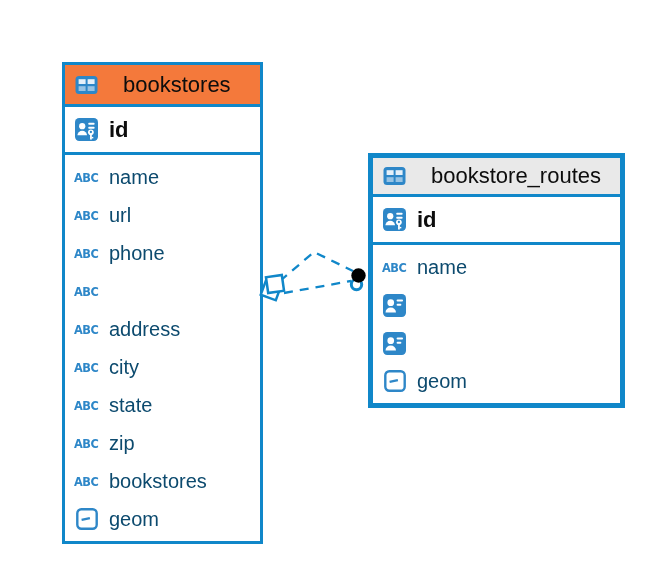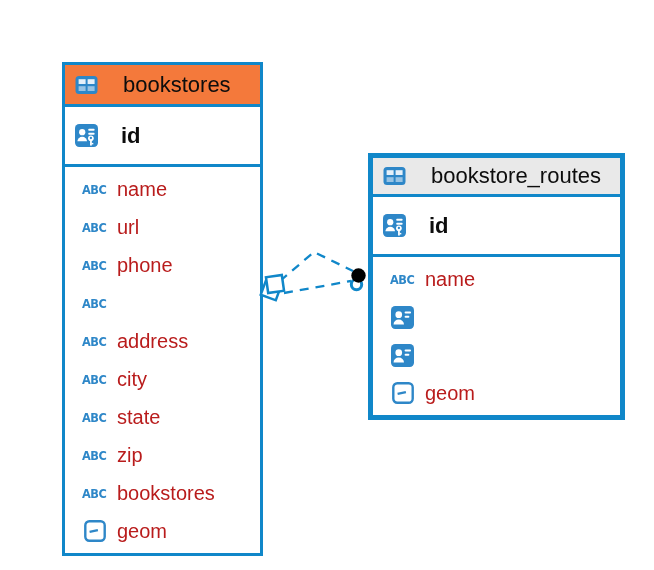--- a/index.html
+++ b/index.html
@@ -15,27 +15,27 @@
   .table-card.selected{border-width:5px;margin-top:13px;}
   #table-bookstores{left:62px;top:62px;width:201px;}
   #table-routes{left:368px;top:140px;width:257px;}
   .card-header{
     display:flex;align-items:center;gap:23px;padding-left:8px;
     height:42px;border-bottom:3px solid #1087C9;box-sizing:border-box;
   }
   #table-routes .card-header{height:39px;}
   .card-title{font-size:22px;color:#0d0d0d;white-space:nowrap;}
   .pk-row{
-    display:flex;align-items:center;gap:21px;padding-left:8px;
-    height:60px;border-bottom:3px solid #1087C9;box-sizing:border-box;
+    display:flex;align-items:center;gap:9px;padding-left:8px;
+    height:48px;border-bottom:3px solid #1087C9;box-sizing:border-box;
   }
   .pk-label{font-size:22px;font-weight:700;color:#0d0d0d;}
-  .columns{padding:3px 8px;}
+  .columns{padding:3px 0;}
   .row{display:flex;align-items:center;gap:9px;padding-left:8px;height:38px;}
-  .row-label{font-size:20px;color:#b91c1c;white-space:nowrap;}
+  .row-label{font-size:20px;color:#0c4a6e;white-space:nowrap;}
 
   .icon-slot{width:27px;height:22px;display:flex;align-items:center;justify-content:center;flex:0 0 auto;}
   .icon-slot > *{display:none;}
   .icon-slot.icon-text .ic-text{display:block;}
   .icon-slot.icon-primary-key .ic-pk{display:block;}
   .icon-slot.icon-reference .ic-ref{display:block;}
   .icon-slot.icon-geometry .ic-geom{display:block;}
   .ic-text{
     font-family:"DejaVu Sans",sans-serif;font-weight:700;font-size:10.5px;
     letter-spacing:-0.5px;color:#2E87C8;transform:scale(1.08,1.2);

